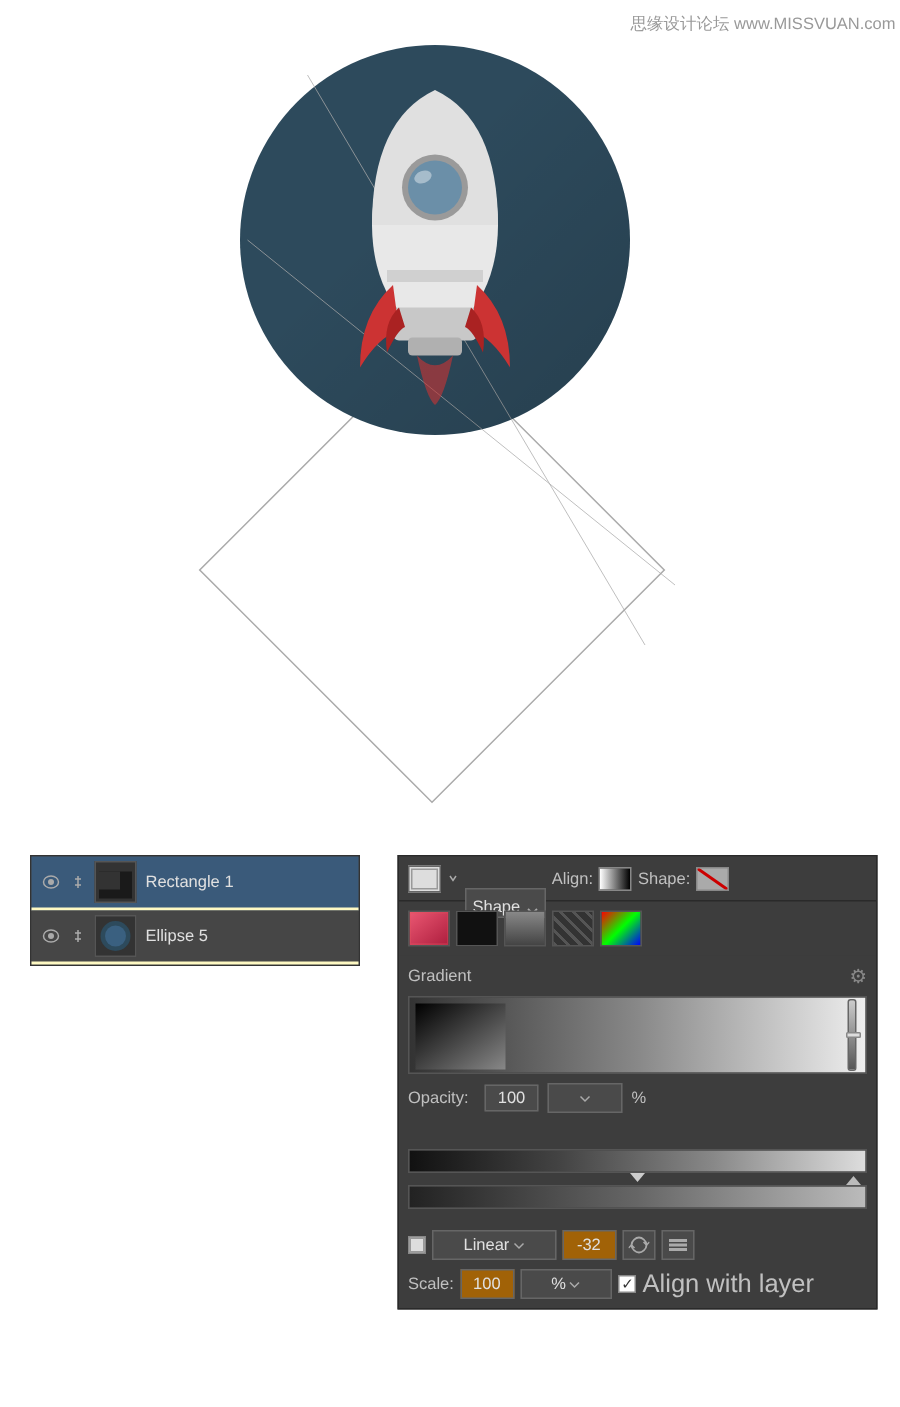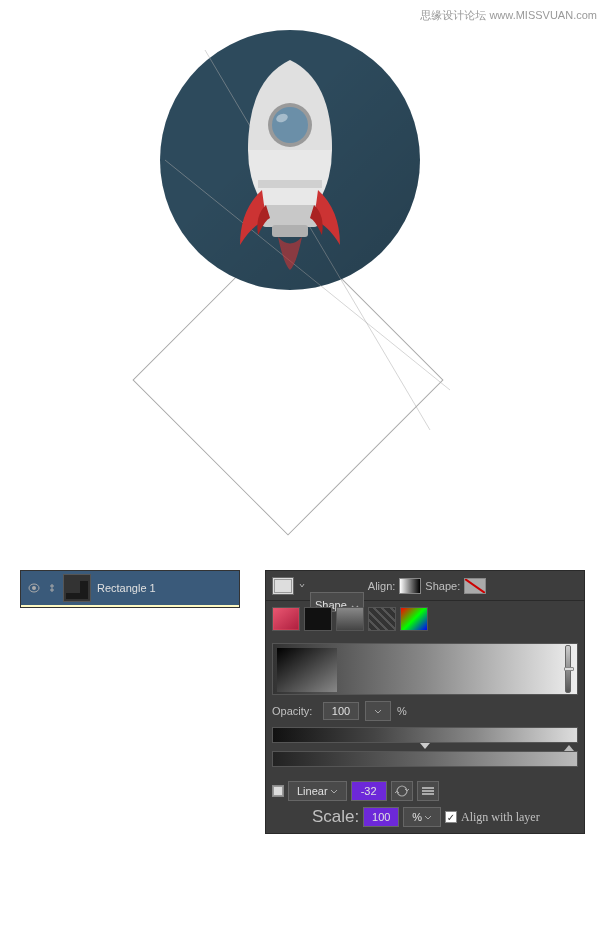--- a/index.html
+++ b/index.html
@@ -272,21 +272,21 @@
       left: 4px;
       width: 60px;
       height: 44px;
       background: linear-gradient(to bottom right, #000, #888);
     }
 
     .opacity-row {
       display: flex;
       align-items: center;
       gap: 6px;
-      margin-bottom: 6px;
+      margin-bottom: 24px;
     }
 
     .opacity-label {
       color: #c0c0c0;
       font-size: 11px;
       width: 45px;
     }
 
     .opacity-value-box {
       background: #4a4a4a;
@@ -323,29 +323,29 @@
       align-items: center;
       gap: 4px;
     }
 
     .small-dropdown {
       background: #4a4a4a;
       border: 1px solid #666;
       color: #e0e0e0;
       font-size: 11px;
       height: 20px;
-      padding: 0 8px;
+      padding: 0 20px;
       display: flex;
       align-items: center;
       gap: 2px;
       cursor: pointer;
     }
 
     .value-box {
-      background: #6d28d9;
+      background: #a16207;
       border: 1px solid #666;
       color: #e0e0e0;
       font-size: 11px;
       width: 36px;
       height: 20px;
       text-align: center;
       display: flex;
       align-items: center;
       justify-content: center;
     }
@@ -379,28 +379,26 @@
       justify-content: center;
     }
 
     .checkbox-check {
       color: #333;
       font-size: 10px;
     }
 
     .scale-label {
       color: #c0c0c0;
-      font-size: 17px;
-      margin-left: 40px;
+      font-size: 11px;
     }
 
     .align-label {
       color: #c0c0c0;
-      font-size: 12px;
-      font-family: Liberation Serif, serif;
+      font-size: 17px;
     }
   </style>
 </head>
 <body>
 
 <div class="watermark">
   <span>思缘设计论坛 www.MISSVUAN.com</span>
 </div>
 
 <div class="canvas-area">
@@ -466,20 +464,40 @@
     <div class="layer-thumb">
 
       <svg width="26" height="26" viewBox="0 0 26 26">
         <rect x="2" y="6" width="22" height="18" fill="#1a1a1a"></rect>
         <rect x="2" y="6" width="14" height="12" fill="#333"></rect>
       </svg>
     </div>
     <span class="layer-name">Rectangle 1</span>
   </div>
 
+  <div class="layer-item">
+    <div class="layer-eye">
+      <svg width="12" height="10" viewBox="0 0 12 10">
+          <ellipse cx="6" cy="5" rx="5" ry="4" stroke="#aaa" stroke-width="1" fill="none"></ellipse>
+          <circle cx="6" cy="5" r="2" fill="#aaa"></circle>
+        </svg>
+    </div>
+    <div class="layer-link">
+      <svg width="8" height="12" viewBox="0 0 8 12">
+          <path d="M4,2 L4,10 M2,4 L6,4 M2,8 L6,8" stroke="#aaa" stroke-width="1" fill="none"></path>
+        </svg>
+    </div>
+    <div class="layer-thumb">
+      <svg width="26" height="26" viewBox="0 0 26 26">
+        <circle cx="13" cy="13" r="10" fill="#2d4a5c"></circle>
+        <circle cx="13" cy="13" r="7" fill="#3a6080"></circle>
+      </svg>
+    </div>
+    <span class="layer-name">Ellipse 5</span>
+  </div>
 </div>
 
 <div class="properties-panel">
 
   <div class="prop-toolbar">
     <div class="prop-color-box">
       <div style="width:18px;height:14px;background:#ddd;border:1px solid #999;"></div>
     </div>
     <svg width="8" height="12" viewBox="0 0 8 12">
         <path d="M2,4 L4,7 L6,4" stroke="#aaa" stroke-width="1" fill="none"></path>
@@ -520,20 +538,24 @@
         </svg>
     </div>
     <div class="swatch-btn swatch-black"></div>
     <div class="swatch-btn swatch-gray"></div>
     <div class="swatch-btn swatch-hatched"></div>
     <div class="swatch-btn swatch-color"></div>
   </div>
 
   <div class="gradient-panel">
 
+    <div class="gradient-header">
+      <span class="gradient-title">Gradient</span>
+      <span class="gear-icon">⚙</span>
+    </div>
 
     <div class="gradient-preview">
       <div class="gradient-preview-inner"></div>
 
       <div style="position:absolute;right:4px;top:0;bottom:0;width:10px;display:flex;flex-direction:column;align-items:center;justify-content:center;">
         <div style="width:6px;height:48px;background:linear-gradient(to bottom,#ccc,#555);border:1px solid #666;border-radius:2px;position:relative;">
           <div style="position:absolute;top:50%;width:10px;height:4px;background:#ddd;border:1px solid #888;transform:translateY(-50%);left:-2px;border-radius:1px;"></div>
         </div>
       </div>
     </div>

